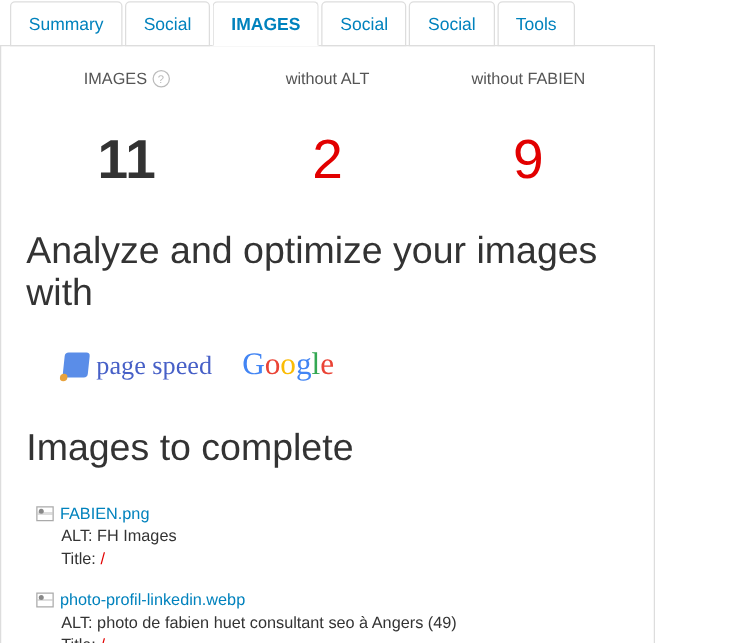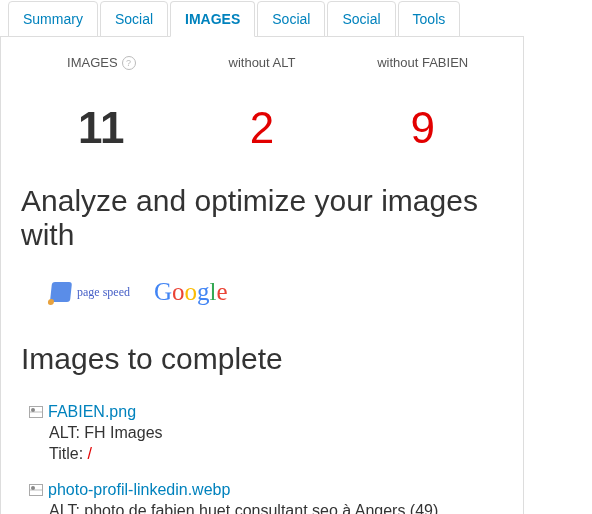--- a/index.html
+++ b/index.html
@@ -10,26 +10,26 @@
 .tab.active { color: #0082bd; font-weight: bold; border-bottom: 1px solid #fff; z-index: 2; }
 .panel { border: 1px solid #ddd; padding: 18px 20px; }
 .stats { display: flex; margin-bottom: 34px; }
 .stat { flex: 1; text-align: center; }
 .stat-label { font-size: 13px; color: #555; margin-bottom: 10px; display: flex; align-items: center; justify-content: center; gap: 4px; }
 .help-icon { width: 14px; height: 14px; border: 1px solid #bbb; border-radius: 50%; display: inline-flex; align-items: center; justify-content: center; font-size: 9px; color: #bbb; }
 .stat-value { font-size: 44px; font-weight: bold; line-height: 1; margin-top: 36px; }
 .stat-value.red { color: #e20000; font-weight: normal; }
 h2 { font-size: 30px; font-weight: 300; color: #333; margin: 18px 0; }
 .partners { display: flex; align-items: center; gap: 24px; padding: 8px 0 18px 30px; }
-.pagespeed { display: flex; align-items: center; gap: 6px; color: #4760c7; font-size: 12px; font-family: Georgia, serif; text-align: center; }
+.pagespeed { display: flex; align-items: center; gap: 6px; color: #4760c7; font-size: 21px; font-family: Georgia, serif; text-align: center; }
 .ps-icon { width: 20px; height: 20px; background: #5a8de8; border-radius: 3px; position: relative; transform: skewX(-6deg); }
 .ps-icon::after { content: ""; position: absolute; bottom: -3px; left: -2px; width: 6px; height: 6px; background: #e8a23d; border-radius: 50%; }
 .google { font-family: Georgia, "Times New Roman", serif; font-size: 25px; }
 .g-b { color: #4285f4; } .g-r { color: #ea4335; } .g-y { color: #fbbc05; } .g-g { color: #34a853; }
-.img-item { padding: 9px 0 9px 8px; font-size: 16px; }
+.img-item { padding: 9px 0 9px 8px; font-size: 13px; }
 .img-name { color: #0082bd; display: flex; align-items: center; gap: 5px; cursor: pointer; }
 .file-icon { width: 14px; height: 12px; border: 1px solid #aaa; background: linear-gradient(to bottom, #fff 40%, #ddd 40%, #ddd 60%, #fff 60%); position: relative; }
 .file-icon::after { content: ""; position: absolute; top: 1px; left: 1px; width: 4px; height: 4px; background: #888; border-radius: 50%; }
 .img-meta { padding-left: 20px; margin-top: 3px; color: #333; }
 .img-meta .slash { color: #e20000; }
 </style>
 </head>
 <body>
 
 <div class="container">

